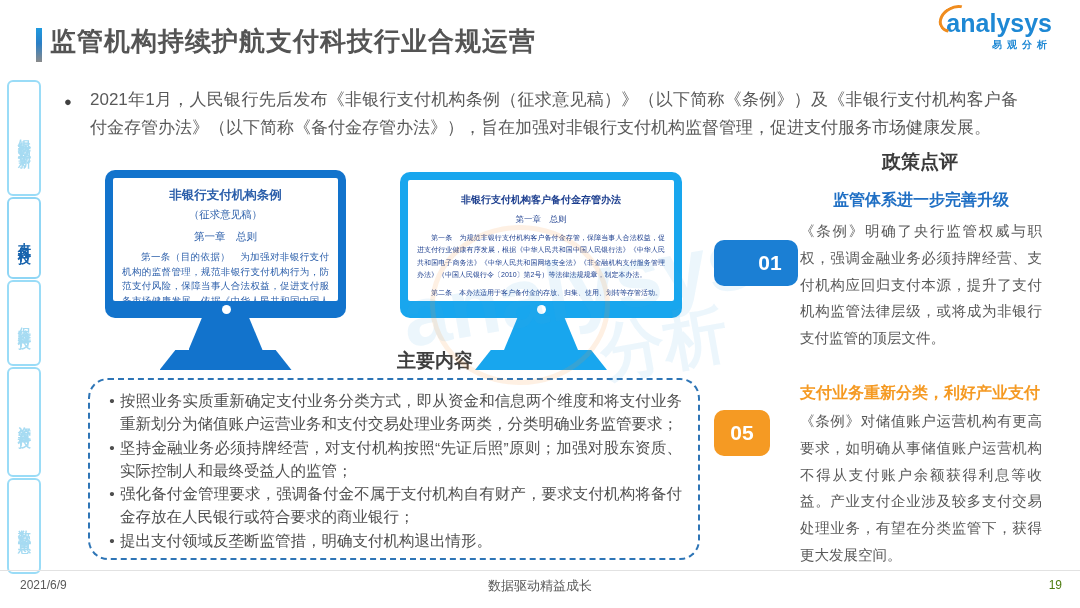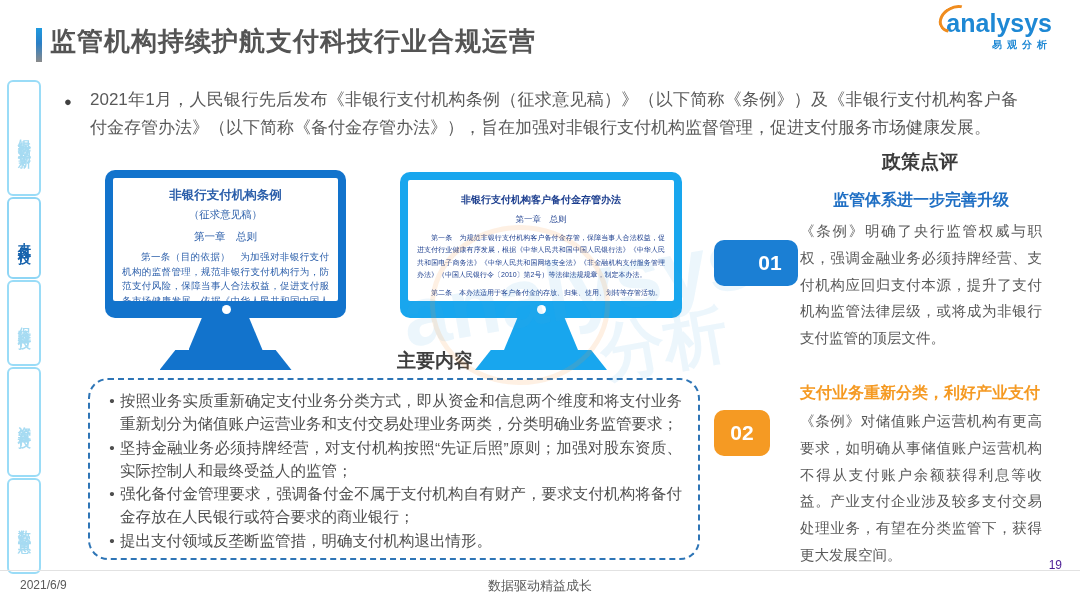--- a/index.html
+++ b/index.html
@@ -73,21 +73,21 @@
   .pr-title{left:800px;top:149px;width:240px;text-align:center;font-size:19px;font-weight:bold;color:#3b3b3b;}
   .sec-head{width:242px;text-align:center;font-size:16px;font-weight:bold;}
   .sec-head.blue{color:#1f6fc4;}
   .sec-head.orange{color:#f59a23;text-align:left;width:258px;}
   .sec-body{width:242px;font-size:14.5px;color:#595959;line-height:1.85;text-align:justify;}
 
   
   .footer-line{left:0;right:0;top:570px;border-top:1px solid #e2e2e2;}
   .footer-date{left:20px;top:578px;font-size:12px;color:#595959;}
   .footer-slogan{left:0;right:0;top:577px;text-align:center;font-size:13px;color:#595959;}
-  .footer-page{right:18px;top:558px;font-size:12px;color:#4c1d95;}
+  .footer-page{right:18px;top:578px;font-size:12px;color:#4d7c0f;}
 </style>
 </head>
 <body>
 
 <div class="abs title-bar"></div>
 <div class="abs page-title">监管机构持续护航支付科技行业合规运营</div>
 <div class="abs logo">
   <span class="logo-brand">
     <span class="logo-swoosh"></span>
     <span>analysys</span>
@@ -162,21 +162,21 @@
     <span class="kc-dot">•</span>
     <span class="kc-text">强化备付金管理要求，强调备付金不属于支付机构自有财产，要求支付机构将备付金存放在人民银行或符合要求的商业银行；</span>
   </div>
   <div class="kc-item">
     <span class="kc-dot">•</span>
     <span class="kc-text">提出支付领域反垄断监管措，明确支付机构退出情形。</span>
   </div>
 </div>
 
 <div class="abs badge badge-blue" style="left:714px;top:240px;">01</div>
-<div class="abs badge badge-orange" style="left:714px;top:410px;">02</div>
+<div class="abs badge badge-orange" style="left:714px;top:410px;">05</div>
 
 <div class="abs pr-title">政策点评</div>
 <div class="abs sec-head blue" style="left:800px;top:190px;">监管体系进一步完善升级</div>
 <div class="abs sec-body" style="left:800px;top:218px;">《条例》明确了央行监管权威与职权，强调金融业务必须持牌经营、支付机构应回归支付本源，提升了支付机构监管法律层级，或将成为非银行支付监管的顶层文件。</div>
 <div class="abs sec-head orange" style="left:800px;top:383px;">支付业务重新分类，利好产业支付</div>
 <div class="abs sec-body" style="left:800px;top:408px;">《条例》对储值账户运营机构有更高要求，如明确从事储值账户运营机构不得从支付账户余额获得利息等收益。产业支付企业涉及较多支付交易处理业务，有望在分类监管下，获得更大发展空间。</div>
 
 <div class="abs footer-line"></div>
 <div class="abs footer-date">2021/6/9</div>
 <div class="abs footer-slogan">数据驱动精益成长</div>

